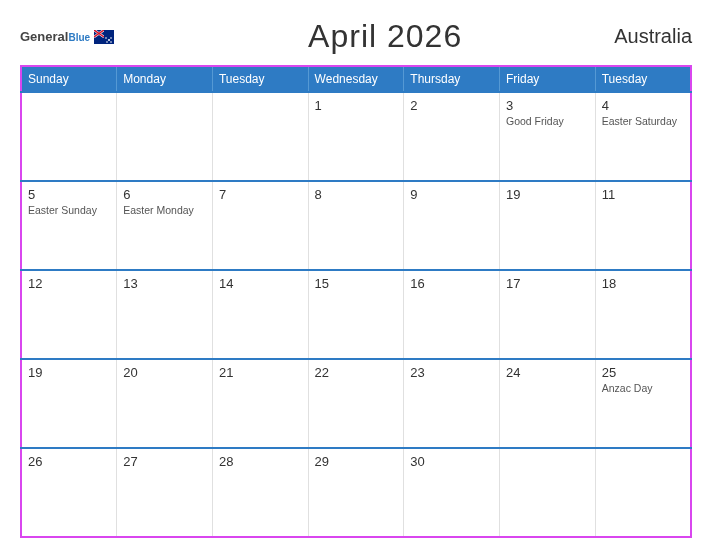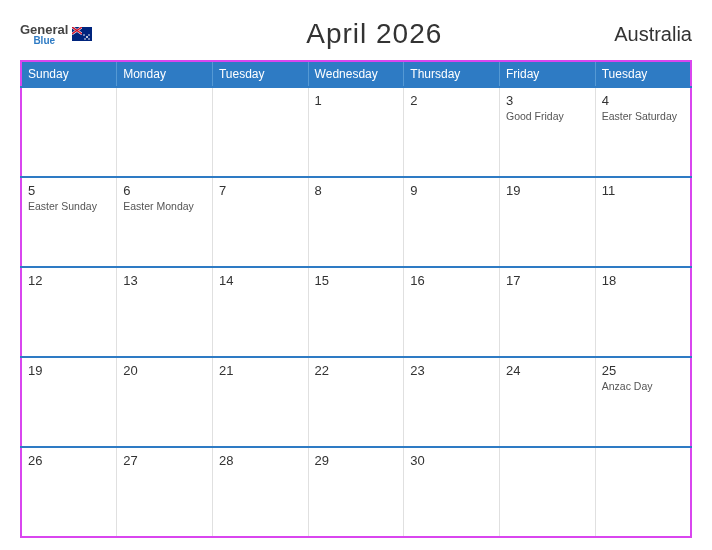--- a/index.html
+++ b/index.html
@@ -39,21 +39,21 @@
       font-weight: bold;
       color: #2e7bc4;
       line-height: 1;
     }
     .logo-flag {
       width: 20px;
       height: 14px;
       margin-left: 2px;
     }
     .month-title {
-      font-size: 28px;
+      font-size: 32px;
       color: #333;
       font-weight: normal;
       letter-spacing: 1px;
       margin-left: 42px;
     }
     .country {
       font-size: 20px;
       color: #333;
       font-weight: normal;
     }
@@ -105,21 +105,21 @@
     .empty-cell {
       background: #fff;
     }
   </style>
 </head>
 <body>
 
 <div class="page">
   <div class="header">
     <div class="logo">
-      <div style="display:flex;flex-direction:column;align-items:center;">
+      <div style="display:flex;align-items:flex-end;">
         <span class="logo-text-general">General</span>
         <span class="logo-text-blue">Blue</span>
       </div>
 
       <svg class="logo-flag" viewBox="0 0 20 14" xmlns="http://www.w3.org/2000/svg">
         <rect width="20" height="14" fill="#00247D"></rect>
         <line x1="0" y1="0" x2="10" y2="7" stroke="white" stroke-width="2.5"></line>
         <line x1="10" y1="0" x2="0" y2="7" stroke="white" stroke-width="2.5"></line>
         <line x1="0" y1="0" x2="10" y2="7" stroke="#CF142B" stroke-width="1.5"></line>
         <line x1="10" y1="0" x2="0" y2="7" stroke="#CF142B" stroke-width="1.5"></line>

